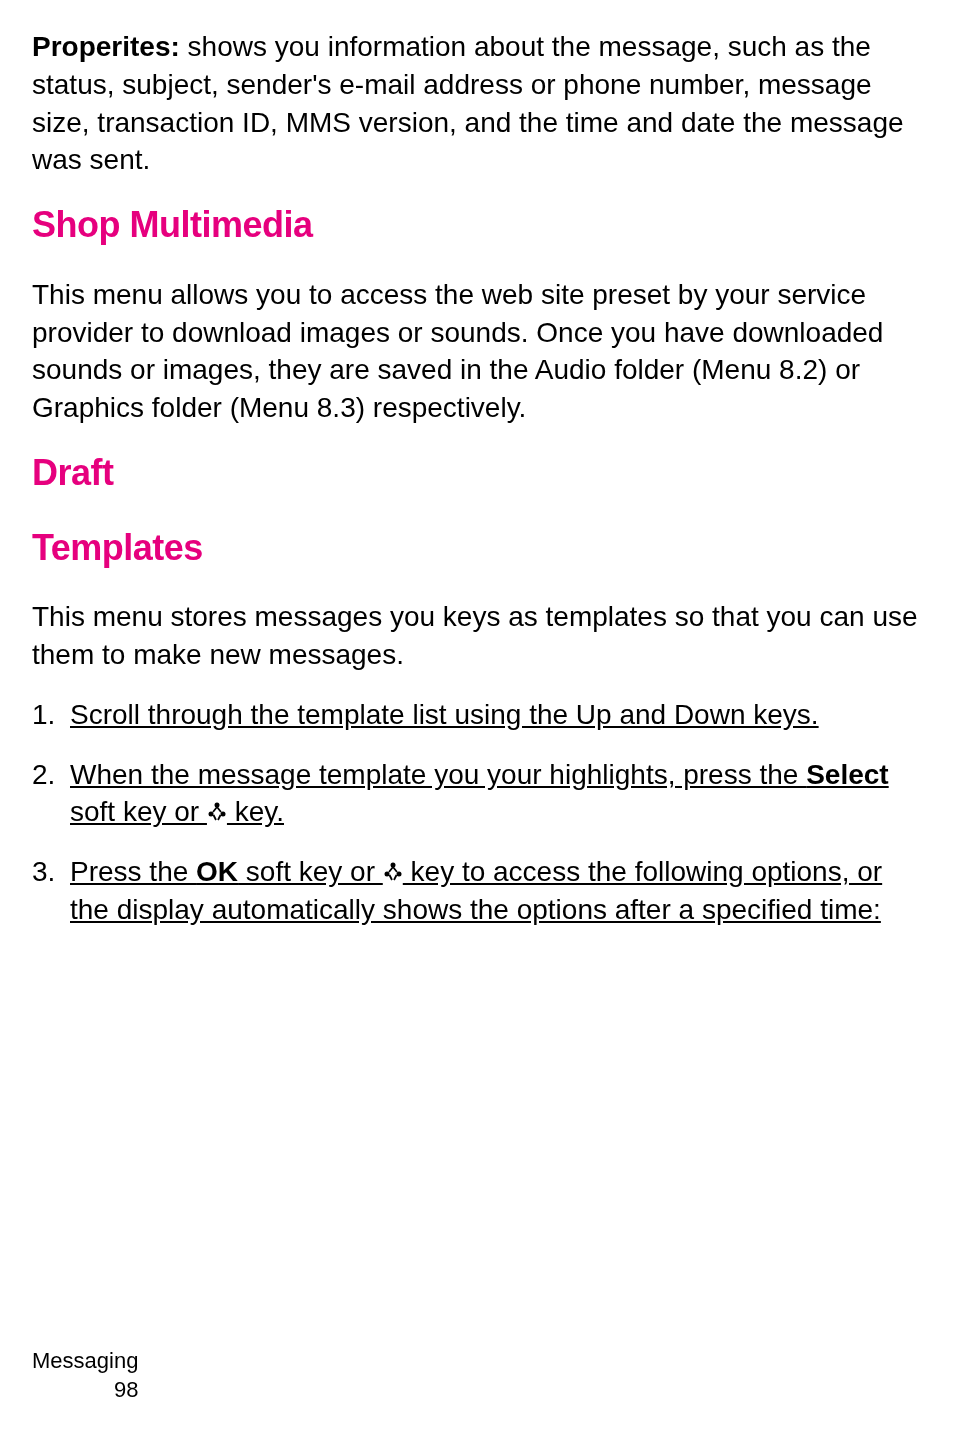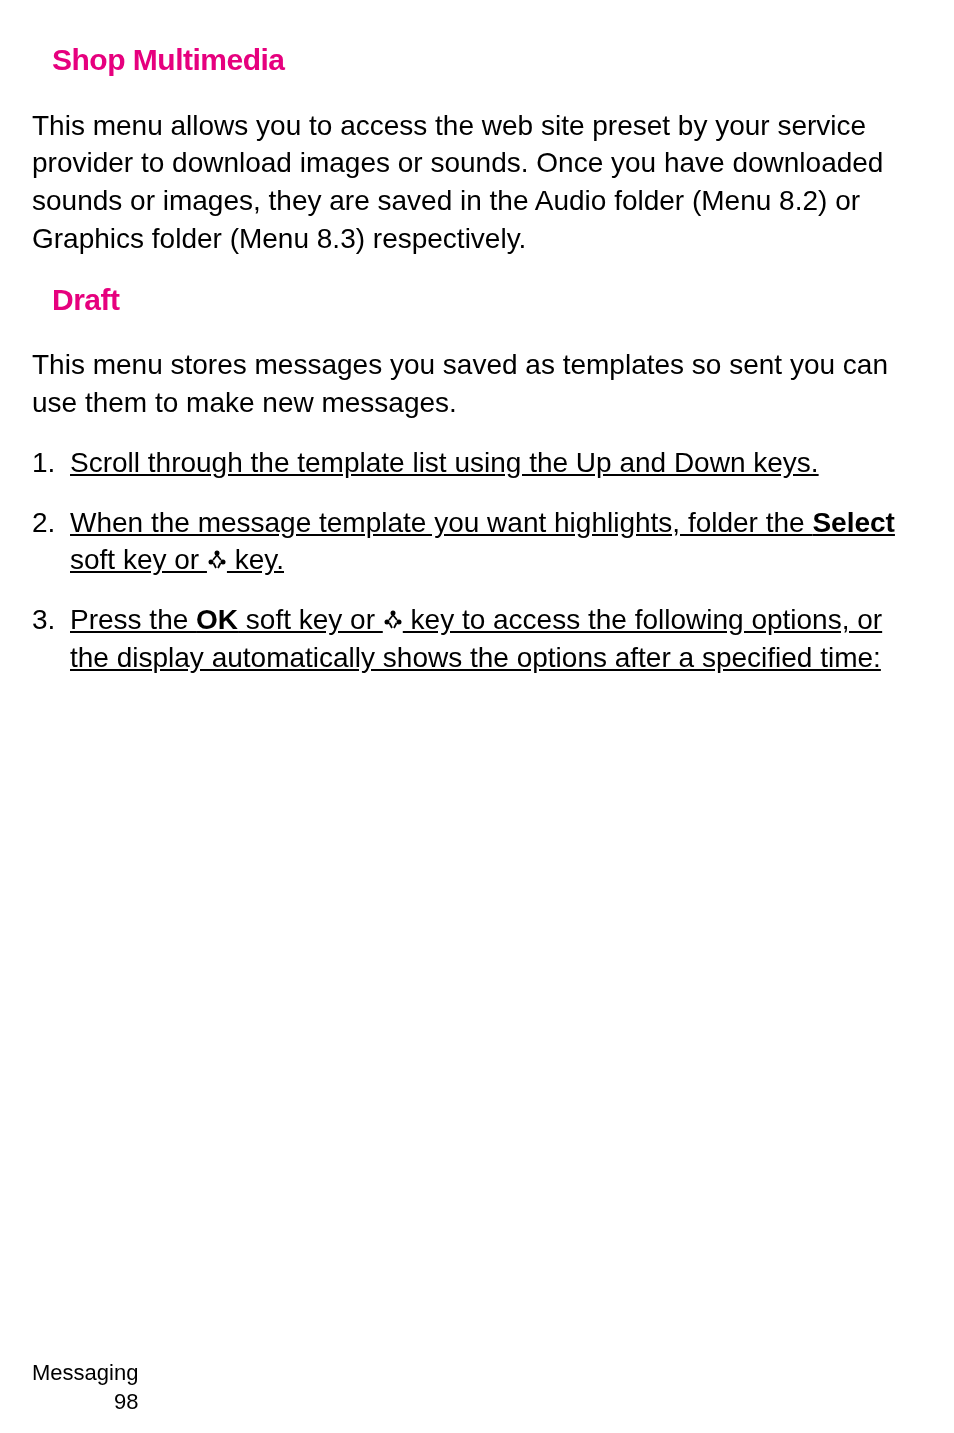--- a/index.html
+++ b/index.html
@@ -22,26 +22,25 @@
     }
     .para {
       margin-bottom: 22px;
     }
     .bold {
       font-weight: bold;
     }
     .heading {
       color: #E6007E;
       font-weight: bold;
-      font-size: 30px;
+      font-size: 36px;
       margin-top: 12px;
       margin-bottom: 26px;
       font-family: Arial, Helvetica, sans-serif;
       letter-spacing: -0.5px;
-      margin-left: 20px;
     }
     .list {
       list-style: none;
       padding-left: 0;
     }
     .list-item {
       display: flex;
       margin-bottom: 22px;
     }
     .list-num {
@@ -53,51 +52,55 @@
       text-decoration: underline;
     }
     .inline-icon {
       display: inline-block;
       vertical-align: -2px;
       width: 20px;
       height: 22px;
     }
     .footer {
       position: absolute;
-      bottom: 16px;
+      bottom: 28px;
       left: 32px;
       font-size: 22px;
       line-height: 1.35;
     }
     .page-num {
       padding-left: 6px;
       text-align: right;
     }
   </style>
 </head>
 <body>
 
 <div class="content">
+  <p class="para">
+    <span class="bold">Properites:</span><span> shows you information about the message, such as the status, subject, sender's e-mail address or phone number, message size, transaction ID, MMS version, and the time and date the message was sent.</span>
+  </p>
 
   <h2 class="heading">Shop Multimedia</h2>
   <p class="para">This menu allows you to access the web site preset by your service provider to download images or sounds. Once you have downloaded sounds or images, they are saved in the Audio folder (Menu 8.2) or Graphics folder (Menu 8.3) respectively.</p>
 
   <h2 class="heading">Draft</h2>
 
-  <p class="para">This menu stores messages you saved as templates so sent you can use them to make new messages.</p>
+  <h2 class="heading">Templates</h2>
+  <p class="para">This menu stores messages you keys as templates so that you can use them to make new messages.</p>
 
   <ol class="list">
     <li class="list-item">
       <span class="list-num">1.</span>
       <span class="list-text">Scroll through the template list using the Up and Down keys.</span>
     </li>
     <li class="list-item">
       <span class="list-num">2.</span>
       <span class="list-text">
-        <span>When the message template you want highlights, folder the </span><span class="bold">Select</span><span> soft key or </span><span class="inline-icon"><svg viewBox="0 0 20 22" xmlns="http://www.w3.org/2000/svg">
+        <span>When the message template you your highlights, press the </span><span class="bold">Select</span><span> soft key or </span><span class="inline-icon"><svg viewBox="0 0 20 22" xmlns="http://www.w3.org/2000/svg">
               <circle cx="10" cy="4" r="2.5" fill="#000"></circle>
               <circle cx="4" cy="13" r="2.5" fill="#000"></circle>
               <circle cx="16" cy="13" r="2.5" fill="#000"></circle>
               <path d="M 10 6 L 6 11 M 10 6 L 14 11 M 6.5 14 L 9 19 M 13.5 14 L 11 19" stroke="#000" stroke-width="1.8" fill="none"></path>
             </svg></span><span> key.</span>
       </span>
     </li>
     <li class="list-item">
       <span class="list-num">3.</span>
       <span class="list-text">

